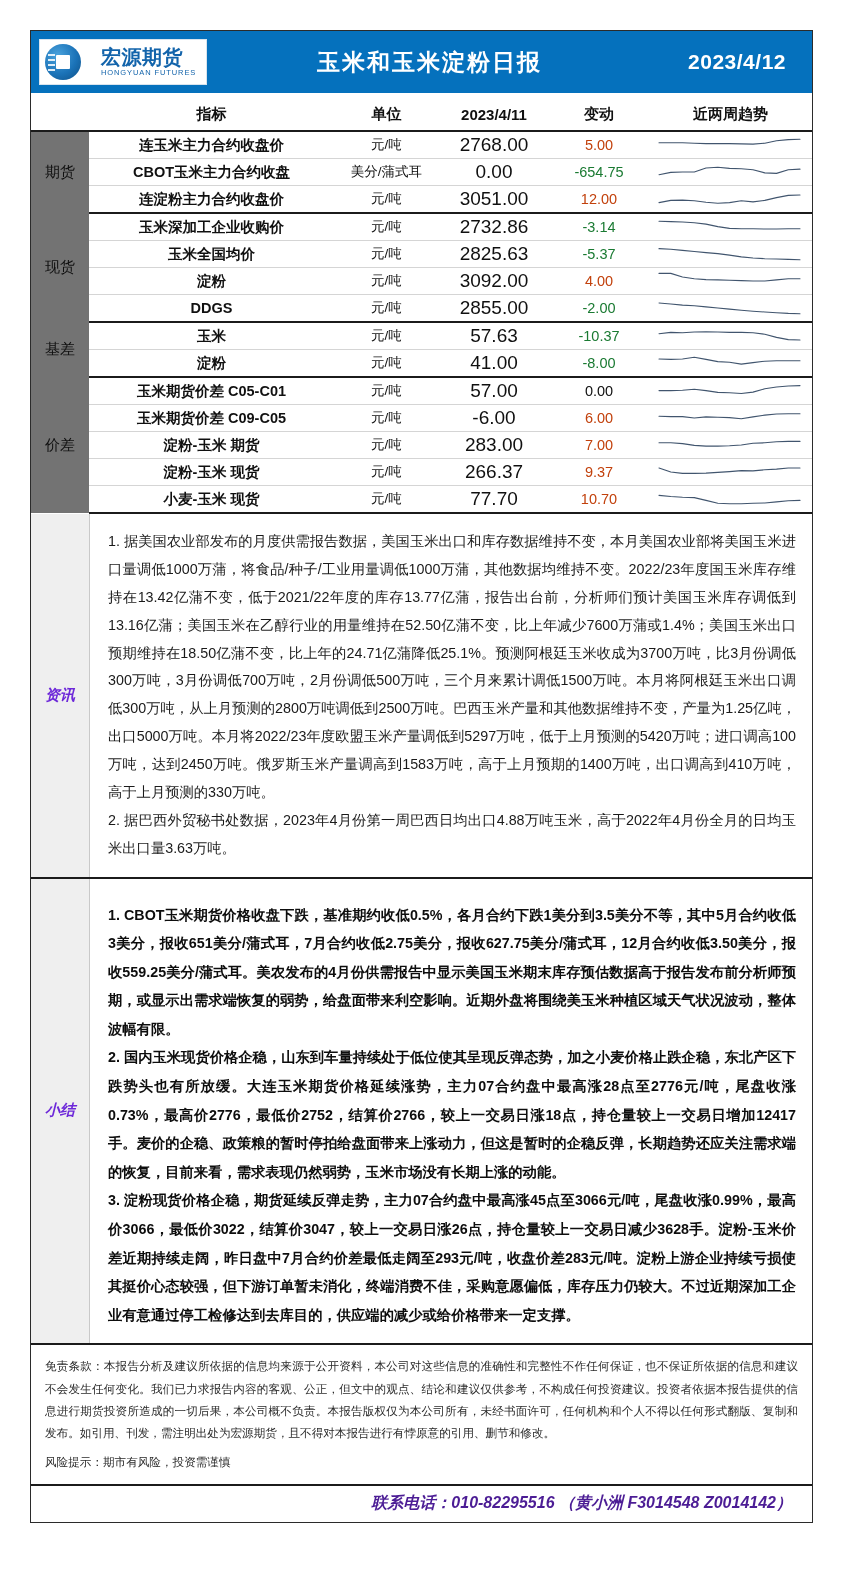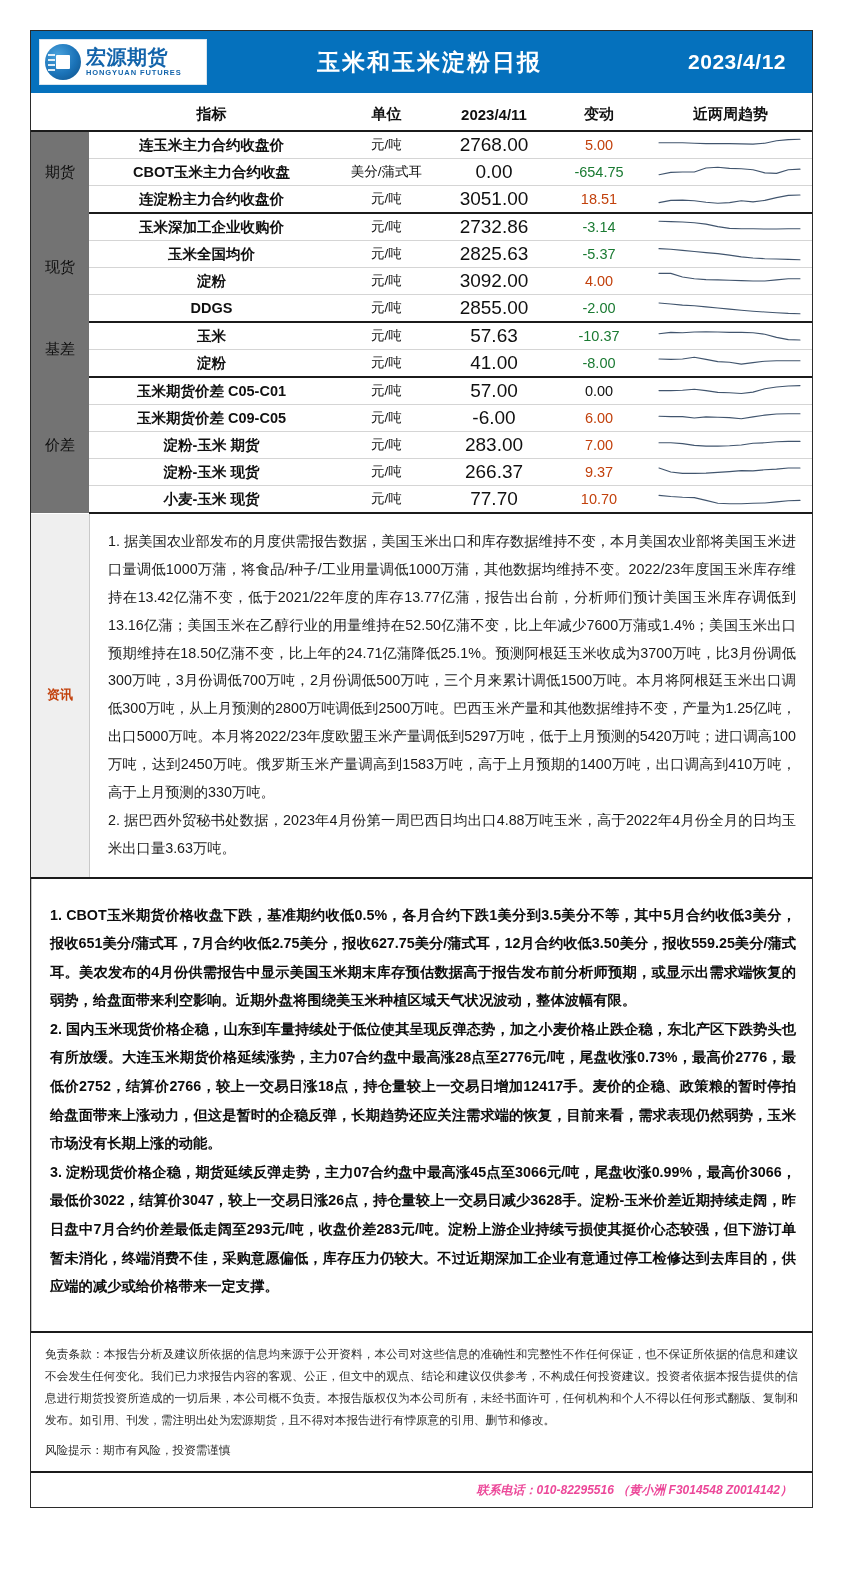--- a/index.html
+++ b/index.html
@@ -13,41 +13,41 @@
   .sheet { width: 783px; border: 1px solid #2b2b2b; }
 
   
   .titlebar {
     background: #0571bd; height: 62px;
     display: flex; align-items: center; position: relative;
   }
   .logo-box {
     width: 168px; height: 46px; margin-left: 8px;
     background: #ffffff; border: 1px solid #d8e4ee;
-    display: flex; align-items: center; padding: 0 5px; gap: 5px;
+    display: flex; align-items: center; padding: 0 5px; gap: 20px;
   }
   .logo-mark { width: 36px; height: 36px; position: relative; flex: 0 0 auto; }
   .logo-mark .disc {
     position: absolute; inset: 0; border-radius: 50%;
     background: radial-gradient(circle at 35% 32%, #4ba3dd 0%, #1b73b8 55%, #0d4f86 100%);
   }
   .logo-mark .sq {
     position: absolute; left: 11px; top: 11px; width: 14px; height: 14px;
     background: #ffffff; border-radius: 1px;
   }
   .logo-mark .stripe {
     position: absolute; left: 3px; width: 7px; height: 2px; background: #ffffff; opacity: .85;
   }
   .logo-text { display: flex; flex-direction: column; justify-content: center; }
   .logo-cn {
     font-size: 20px; font-weight: bold; color: #1364ab; letter-spacing: .5px;
     line-height: 1.05; white-space: nowrap;
   }
   .logo-en {
-    font-size: 7.5px; font-weight: bold; color: #1364ab; letter-spacing: .9px;
+    font-size: 7.5px; font-weight: normal; color: #1364ab; letter-spacing: .9px;
     white-space: nowrap;
   }
   .doc-title {
     position: absolute; left: 16px; right: 0; text-align: center;
     font-size: 23px; font-weight: bold; color: #ffffff; letter-spacing: 2px;
   }
   .doc-date {
     position: absolute; right: 26px; font-size: 21px; font-weight: bold;
     color: #ffffff; letter-spacing: .5px;
   }
@@ -92,21 +92,21 @@
 
   tr.row td { border-bottom: 1px solid #d5d5d5; }
   tr.row.grp-last td { border-bottom: 2px solid #1b1b1b; }
   tr.row td.cat { border-bottom: 0; }
 
   
   .block { display: flex; border-bottom: 2px solid #1b1b1b; }
   .block .side {
     width: 58px; flex: 0 0 58px; background: #efefef;
     display: flex; align-items: center; justify-content: center;
-    font-size: 13px; font-weight: bold; color: #c2410c;
+    font-size: 15px; font-weight: bold; color: #6d28d9; font-style: italic;
   }
   .block .body {
     flex: 1; padding: 14px 16px 14px 18px;
     border-left: 1px solid #c9c9c9;
   }
   .news-p {
     font-size: 14.3px; line-height: 1.95; color: #1a1a1a;
     text-align: justify; text-justify: inter-ideograph;
   }
   .sum-p {
@@ -123,21 +123,21 @@
   }
   .disclaimer p {
     font-size: 11.6px; line-height: 1.92; color: #2a2a2a;
     text-align: justify; text-justify: inter-ideograph;
   }
   .disclaimer p.risk { margin-top: 7px; }
   .contact {
     padding: 7px 20px 8px 0; text-align: right;
   }
   .contact span {
-    font-size: 12px; font-style: italic; font-weight: bold; color: #ec4899;
+    font-size: 16px; font-style: italic; font-weight: bold; color: #4c1d95;
   }
 </style>
 </head>
 <body>
 
 <div class="page">
   <div class="sheet">
 
     <div class="titlebar">
       <div class="logo-box">
@@ -198,21 +198,21 @@
             <td class="trend">
               <svg viewBox="0 0 163 26" preserveAspectRatio="none">
                 <polyline points="10.0,15.7 21.8,13.4 33.5,13.0 45.3,13.0 57.0,9.0 68.8,8.3 80.5,9.4 92.3,9.8 104.0,10.8 115.8,13.9 127.5,14.4 139.3,10.8 151.0,10.1" fill="none" stroke="#41556e" stroke-width="1.1" stroke-linejoin="round" stroke-linecap="round"></polyline>
               </svg>
             </td>
           </tr>
           <tr class="row grp-last">
             <td class="ind">连淀粉主力合约收盘价</td>
             <td class="unit">元/吨</td>
             <td class="val">3051.00</td>
-            <td class="chg up">18.51</td>
+            <td class="chg up">12.00</td>
             <td class="trend">
               <svg viewBox="0 0 163 26" preserveAspectRatio="none">
                 <polyline points="10.0,16.6 21.8,14.4 33.5,14.1 45.3,14.8 57.0,16.2 68.8,17.3 80.5,16.6 92.3,14.8 104.0,15.9 115.8,14.4 127.5,11.6 139.3,9.4 151.0,9.0" fill="none" stroke="#41556e" stroke-width="1.1" stroke-linejoin="round" stroke-linecap="round"></polyline>
               </svg>
             </td>
           </tr>
           <tr class="row">
             <td class="cat" rowspan="4">现货</td>
             <td class="ind">玉米深加工企业收购价</td>
             <td class="unit">元/吨</td>
@@ -341,20 +341,21 @@
 
     <div class="block news">
       <div class="side">资讯</div>
       <div class="body" id="news-body">
           <p class="news-p">1. 据美国农业部发布的月度供需报告数据，美国玉米出口和库存数据维持不变，本月美国农业部将美国玉米进口量调低1000万蒲，将食品/种子/工业用量调低1000万蒲，其他数据均维持不变。2022/23年度国玉米库存维持在13.42亿蒲不变，低于2021/22年度的库存13.77亿蒲，报告出台前，分析师们预计美国玉米库存调低到13.16亿蒲；美国玉米在乙醇行业的用量维持在52.50亿蒲不变，比上年减少7600万蒲或1.4%；美国玉米出口预期维持在18.50亿蒲不变，比上年的24.71亿蒲降低25.1%。预测阿根廷玉米收成为3700万吨，比3月份调低300万吨，3月份调低700万吨，2月份调低500万吨，三个月来累计调低1500万吨。本月将阿根廷玉米出口调低300万吨，从上月预测的2800万吨调低到2500万吨。巴西玉米产量和其他数据维持不变，产量为1.25亿吨，出口5000万吨。本月将2022/23年度欧盟玉米产量调低到5297万吨，低于上月预测的5420万吨；进口调高100万吨，达到2450万吨。俄罗斯玉米产量调高到1583万吨，高于上月预期的1400万吨，出口调高到410万吨，高于上月预测的330万吨。</p>
           <p class="news-p">2. 据巴西外贸秘书处数据，2023年4月份第一周巴西日均出口4.88万吨玉米，高于2022年4月份全月的日均玉米出口量3.63万吨。</p>
         </div>
     </div>
 
     <div class="block summary">
+      <div class="side">小结</div>
       <div class="body" id="summary-body">
           <p class="sum-p">1. CBOT玉米期货价格收盘下跌，基准期约收低0.5%，各月合约下跌1美分到3.5美分不等，其中5月合约收低3美分，报收651美分/蒲式耳，7月合约收低2.75美分，报收627.75美分/蒲式耳，12月合约收低3.50美分，报收559.25美分/蒲式耳。美农发布的4月份供需报告中显示美国玉米期末库存预估数据高于报告发布前分析师预期，或显示出需求端恢复的弱势，给盘面带来利空影响。近期外盘将围绕美玉米种植区域天气状况波动，整体波幅有限。</p>
           <p class="sum-p">2. 国内玉米现货价格企稳，山东到车量持续处于低位使其呈现反弹态势，加之小麦价格止跌企稳，东北产区下跌势头也有所放缓。大连玉米期货价格延续涨势，主力07合约盘中最高涨28点至2776元/吨，尾盘收涨0.73%，最高价2776，最低价2752，结算价2766，较上一交易日涨18点，持仓量较上一交易日增加12417手。麦价的企稳、政策粮的暂时停拍给盘面带来上涨动力，但这是暂时的企稳反弹，长期趋势还应关注需求端的恢复，目前来看，需求表现仍然弱势，玉米市场没有长期上涨的动能。</p>
           <p class="sum-p">3. 淀粉现货价格企稳，期货延续反弹走势，主力07合约盘中最高涨45点至3066元/吨，尾盘收涨0.99%，最高价3066，最低价3022，结算价3047，较上一交易日涨26点，持仓量较上一交易日减少3628手。淀粉-玉米价差近期持续走阔，昨日盘中7月合约价差最低走阔至293元/吨，收盘价差283元/吨。淀粉上游企业持续亏损使其挺价心态较强，但下游订单暂未消化，终端消费不佳，采购意愿偏低，库存压力仍较大。不过近期深加工企业有意通过停工检修达到去库目的，供应端的减少或给价格带来一定支撑。</p>
         </div>
     </div>
 
     <div class="disclaimer">
       <p>免责条款：本报告分析及建议所依据的信息均来源于公开资料，本公司对这些信息的准确性和完整性不作任何保证，也不保证所依据的信息和建议不会发生任何变化。我们已力求报告内容的客观、公正，但文中的观点、结论和建议仅供参考，不构成任何投资建议。投资者依据本报告提供的信息进行期货投资所造成的一切后果，本公司概不负责。本报告版权仅为本公司所有，未经书面许可，任何机构和个人不得以任何形式翻版、复制和发布。如引用、刊发，需注明出处为宏源期货，且不得对本报告进行有悖原意的引用、删节和修改。</p>
       <p class="risk">风险提示：期市有风险，投资需谨慎</p>

